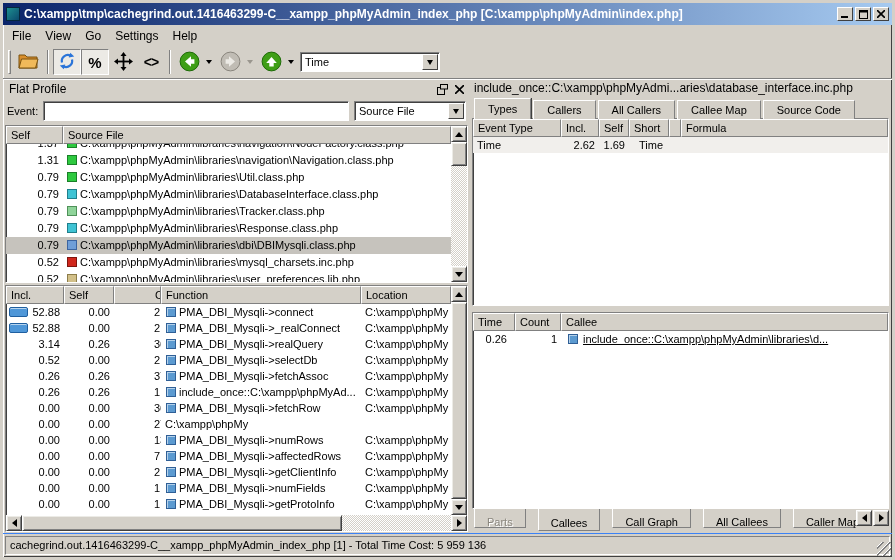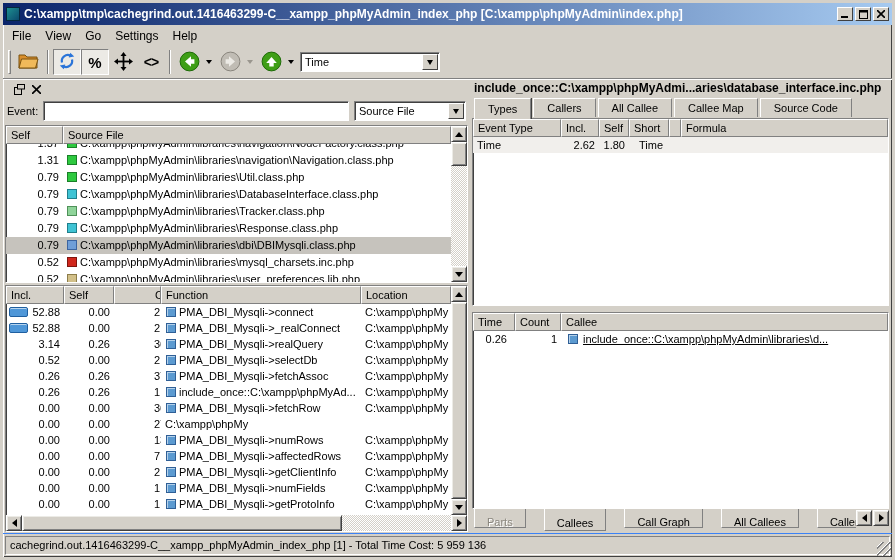--- a/index.html
+++ b/index.html
@@ -68,31 +68,31 @@
   .hscroll{position:absolute;left:0;right:0;bottom:0;height:16px;display:flex;background:#efede7;}
   .sbtn{width:16px;height:16px;flex:0 0 auto;background:#d4d0c8;border:1px solid;border-color:#fff #404040 #404040 #fff;box-shadow:inset 1px 1px 0 #ecebe6, inset -1px -1px 0 #808080;display:flex;align-items:center;justify-content:center;}
   .thumbv{width:16px;background:#d4d0c8;border:1px solid;border-color:#fff #404040 #404040 #fff;box-shadow:inset 1px 1px 0 #ecebe6, inset -1px -1px 0 #808080;flex:0 0 auto;}
   .thumbh{height:16px;background:#d4d0c8;border:1px solid;border-color:#fff #404040 #404040 #fff;box-shadow:inset 1px 1px 0 #ecebe6, inset -1px -1px 0 #808080;flex:0 0 auto;}
   .track{flex:1;background:repeating-conic-gradient(#ffffff 0% 25%, #d4d0c8 0% 50%) 0 0/2px 2px;}
   .t-up{width:0;height:0;border-left:4px solid transparent;border-right:4px solid transparent;border-bottom:5px solid #000;}
   .t-down{width:0;height:0;border-left:4px solid transparent;border-right:4px solid transparent;border-top:5px solid #000;}
   .t-left{width:0;height:0;border-top:4px solid transparent;border-bottom:4px solid transparent;border-right:5px solid #000;}
   .t-right{width:0;height:0;border-top:4px solid transparent;border-bottom:4px solid transparent;border-left:5px solid #000;}
   
-  .rp-header{height:17px;font-weight:bold;font-size:12px;white-space:nowrap;overflow:hidden;padding-left:2px;flex:0 0 auto;}
-  .tabbar{height:21px;display:flex;padding-left:2px;flex:0 0 auto;position:relative;z-index:2;}
+  .rp-header{height:17px;font-weight:normal;font-size:12px;white-space:nowrap;overflow:hidden;padding-left:2px;flex:0 0 auto;}
+  .tabbar{height:21px;display:flex;align-items:flex-end;padding-left:2px;flex:0 0 auto;position:relative;z-index:2;}
   .tab{height:19px;line-height:18px;padding:0 13px;background:#d4d0c8;border:1px solid;border-color:#fff #808080 #d4d0c8 #fff;border-bottom:none;margin-right:2px;white-space:nowrap;}
   .tab.active{height:21px;line-height:20px;box-shadow:1px 0 0 #404040;position:relative;}
   .typesbox{height:188px;flex:0 0 auto;margin-top:-1px;}
   .rp-gap{height:6px;flex:0 0 auto;}
   .calleesbox{flex:1;}
   
   .btabbar{height:23px;display:flex;align-items:flex-start;padding-left:2px;flex:0 0 auto;overflow:hidden;position:relative;}
   .btabs{display:flex;flex:1;overflow:hidden;align-items:flex-start;}
-  .btab{height:19px;line-height:18px;padding:4px 12px;background:#d4d0c8;border:1px solid;border-color:#d4d0c8 #808080 #808080 #fff;border-top:none;margin-right:18px;margin-top:0;white-space:nowrap;flex:0 0 auto;}
+  .btab{height:19px;line-height:18px;padding:4px 12px;background:#d4d0c8;border:1px solid;border-color:#d4d0c8 #808080 #808080 #fff;border-top:none;margin-right:12px;margin-top:0;white-space:nowrap;flex:0 0 auto;}
   .btab.active{height:22px;line-height:20px;font-weight:normal;}
   .btab.disabled{color:#8a867e;text-shadow:1px 1px 0 #fff;}
   .btab-arrows{display:flex;flex:0 0 auto;gap:1px;margin-top:1px;}
   
   .statusbar{height:24px;flex:0 0 auto;display:flex;align-items:center;padding:2px 2px 2px 2px;position:relative;border-top:1px solid #3b82f6;}
   .statusfield{flex:1;height:19px;line-height:17px;border:1px solid;border-color:#808080 #fff #fff #808080;padding:0 4px;white-space:nowrap;overflow:hidden;}
   .grip{position:absolute;right:1px;bottom:1px;width:14px;height:14px;
         background:repeating-linear-gradient(135deg,transparent 0 3px,#fff 3px 4px,#808080 4px 5px);}
   
   .fc-incl{width:58px;position:relative;flex:0 0 auto;}
@@ -225,20 +225,21 @@
       <span class="cbtn">
           <span class="tri"></span>
         </span>
     </div>
   </div>
 
   <div class="main">
 
     <div class="leftdock">
       <div class="dockhead">
+        <span class="dtitle">Flat Profile</span>
         <span class="dico">
             <svg width="11" height="11">
               <rect x="0.5" y="3.5" width="7" height="7" fill="none" stroke="#000"></rect>
               <rect x="3.5" y="0.5" width="7" height="4.5" fill="#d4d0c8" stroke="#000"></rect>
             </svg>
           </span>
         <span class="dico">
             <svg width="9" height="9">
               <line x1="0" y1="0" x2="9" y2="9" stroke="#000" stroke-width="1.6"></line>
               <line x1="9" y1="0" x2="0" y2="9" stroke="#000" stroke-width="1.6"></line>
@@ -500,38 +501,38 @@
     </div>
 
     <div class="splitter"></div>
 
     <div class="rightpane">
       <div class="rp-header">include_once::C:\xampp\phpMyAdmi...aries\database_interface.inc.php</div>
 
       <div class="tabbar">
         <div class="tab active">Types</div>
         <div class="tab">Callers</div>
-        <div class="tab">All Callee</div>
+        <div class="tab">All Callers</div>
         <div class="tab">Callee Map</div>
         <div class="tab">Source Code</div>
       </div>
 
       <div class="box typesbox">
         <div class="hrow">
           <div class="hc tc-event">Event Type</div>
           <div class="hc tc-incl">Incl.</div>
           <div class="hc tc-self">Self</div>
           <div class="hc tc-short">Short</div>
           <div class="hc tc-blank"></div>
           <div class="hc tc-formula">Formula</div>
         </div>
         <div class="r r16 typesrow">
           <div class="c tc-event">Time</div>
           <div class="c num tc-incl">2.62</div>
-          <div class="c num tc-self">1.80</div>
+          <div class="c num tc-self">1.69</div>
           <div class="c tc-short" style="padding-left:10px">Time</div>
           <div class="c tc-blank"></div>
           <div class="c tc-formula"></div>
         </div>
       </div>
 
       <div class="rp-gap"></div>
 
       <div class="box calleesbox">
         <div class="hrow">

